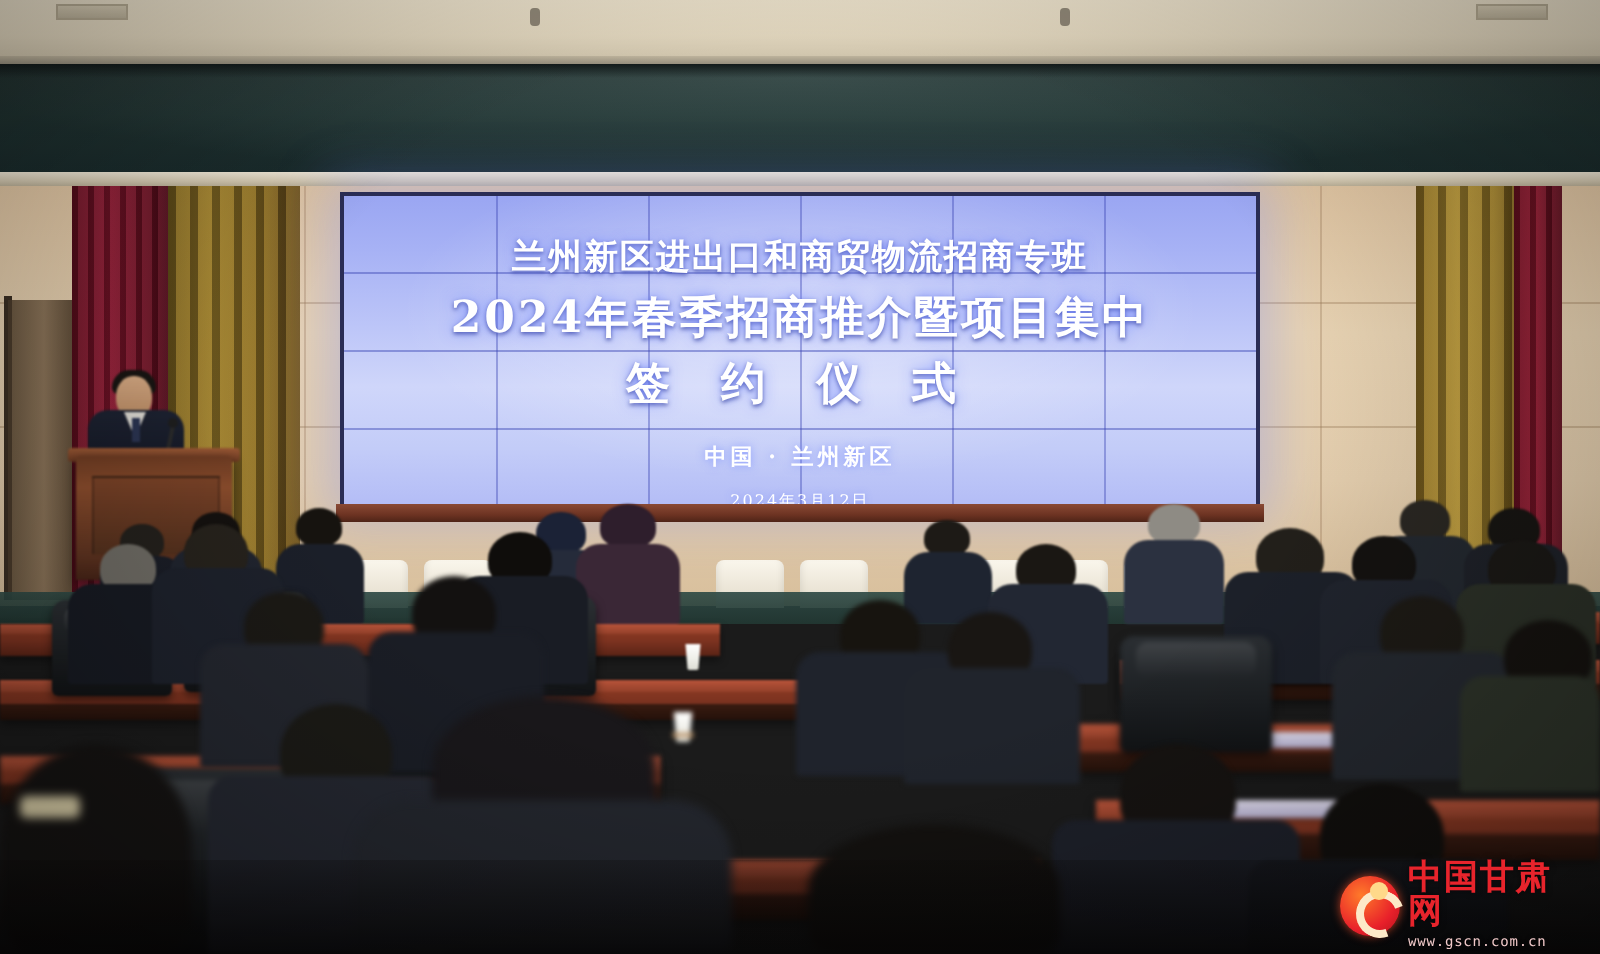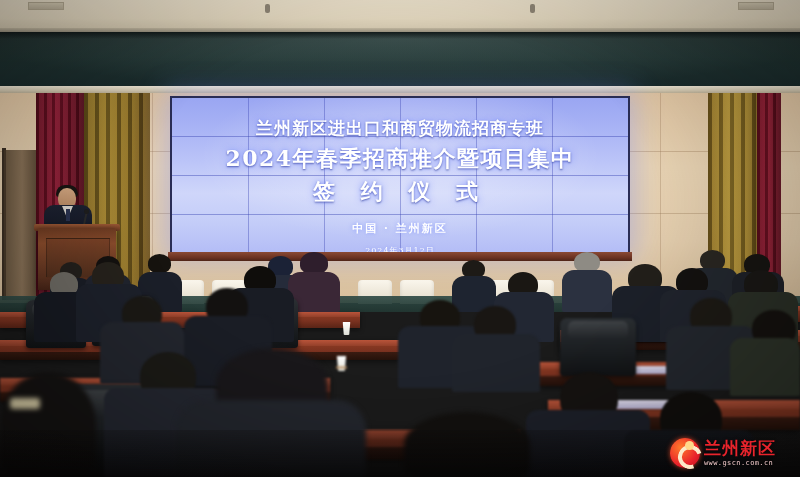--- a/index.html
+++ b/index.html
@@ -523,18 +523,18 @@
 
     <div class="p-hair" style="left:404px;top:412px;width:126px;height:65px;background:#13110f;border-radius:50% 50% 14% 14%;"></div>
   </div>
 
   <div class="darkfloor"></div>
   <div class="vignette"></div>
 
   <div class="watermark">
     <div class="wm-logo"></div>
     <div class="wm-text">
-      <div class="wm-cn">兰州新区</div>
+      <div class="wm-cn">中国甘肃网</div>
       <div class="wm-url">www.gscn.com.cn</div>
     </div>
   </div>
 
 </div>
 
 </body></html>

